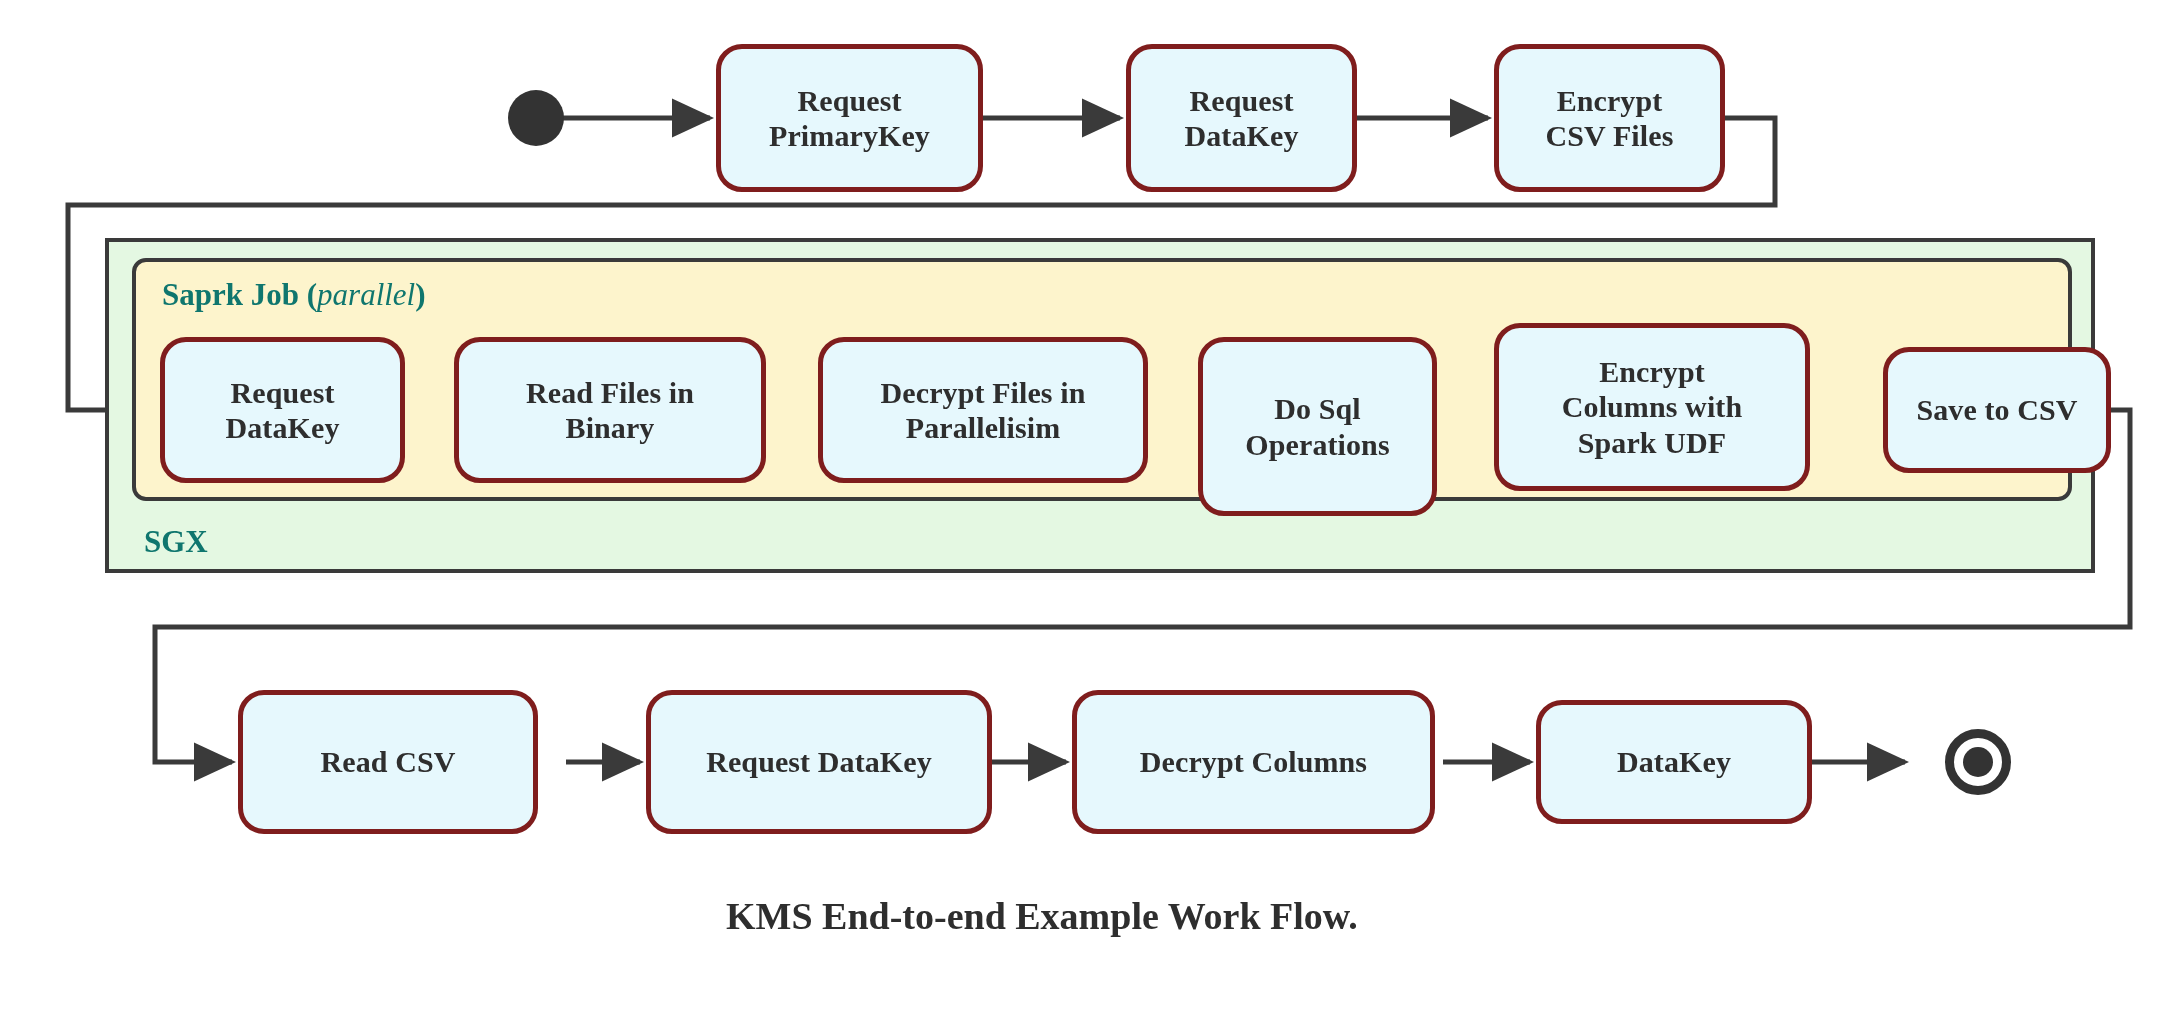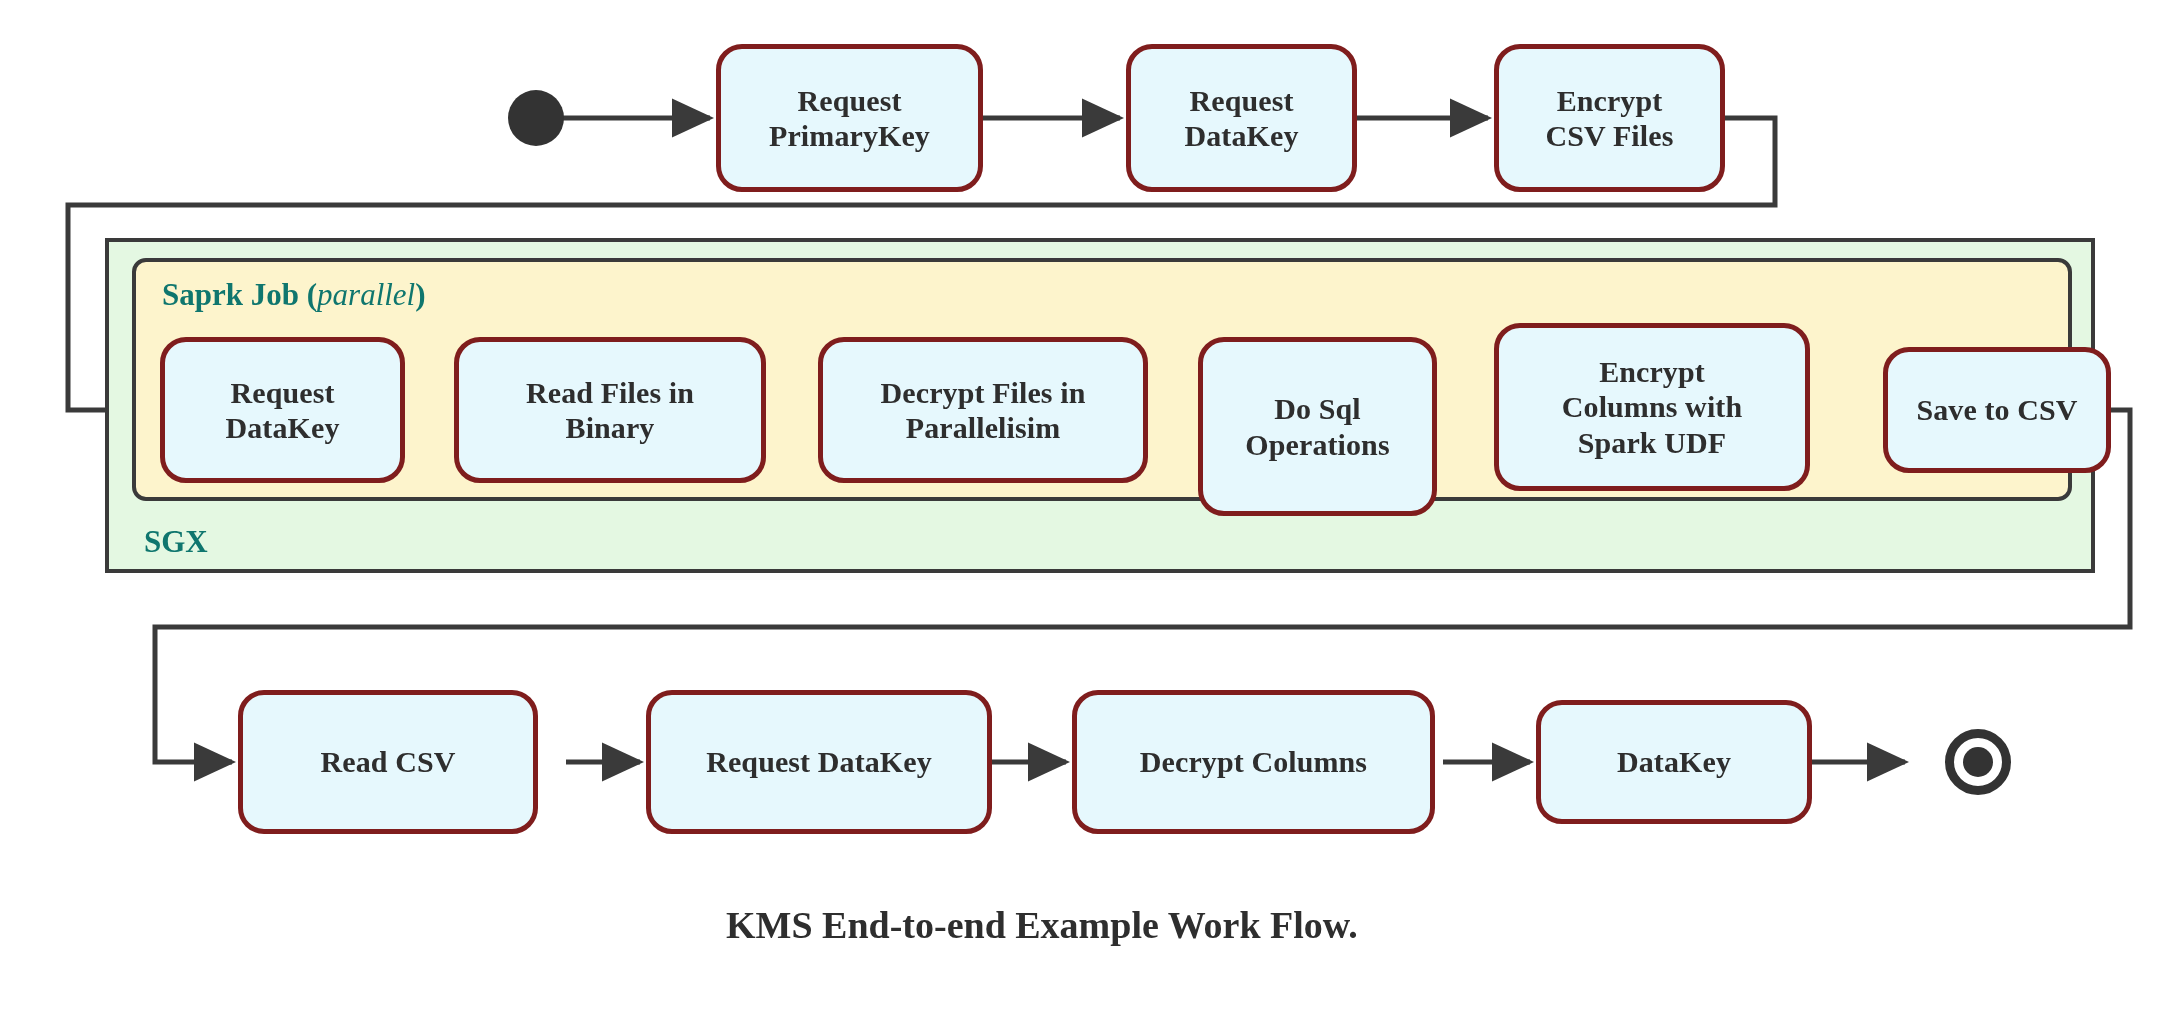--- a/index.html
+++ b/index.html
@@ -71,21 +71,20 @@
   .container-label .ital {
     font-style: italic;
     font-weight: normal;
   }
   .caption {
     position: absolute;
     color: #2e2e2e;
     font-weight: bold;
     font-size: 38px;
     white-space: nowrap;
-    margin-top: 9px;
   }
   .start-dot {
     position: absolute;
     width: 56px;
     height: 56px;
     border-radius: 50%;
     background: #333333;
   }
   .end-ring {
     position: absolute;

